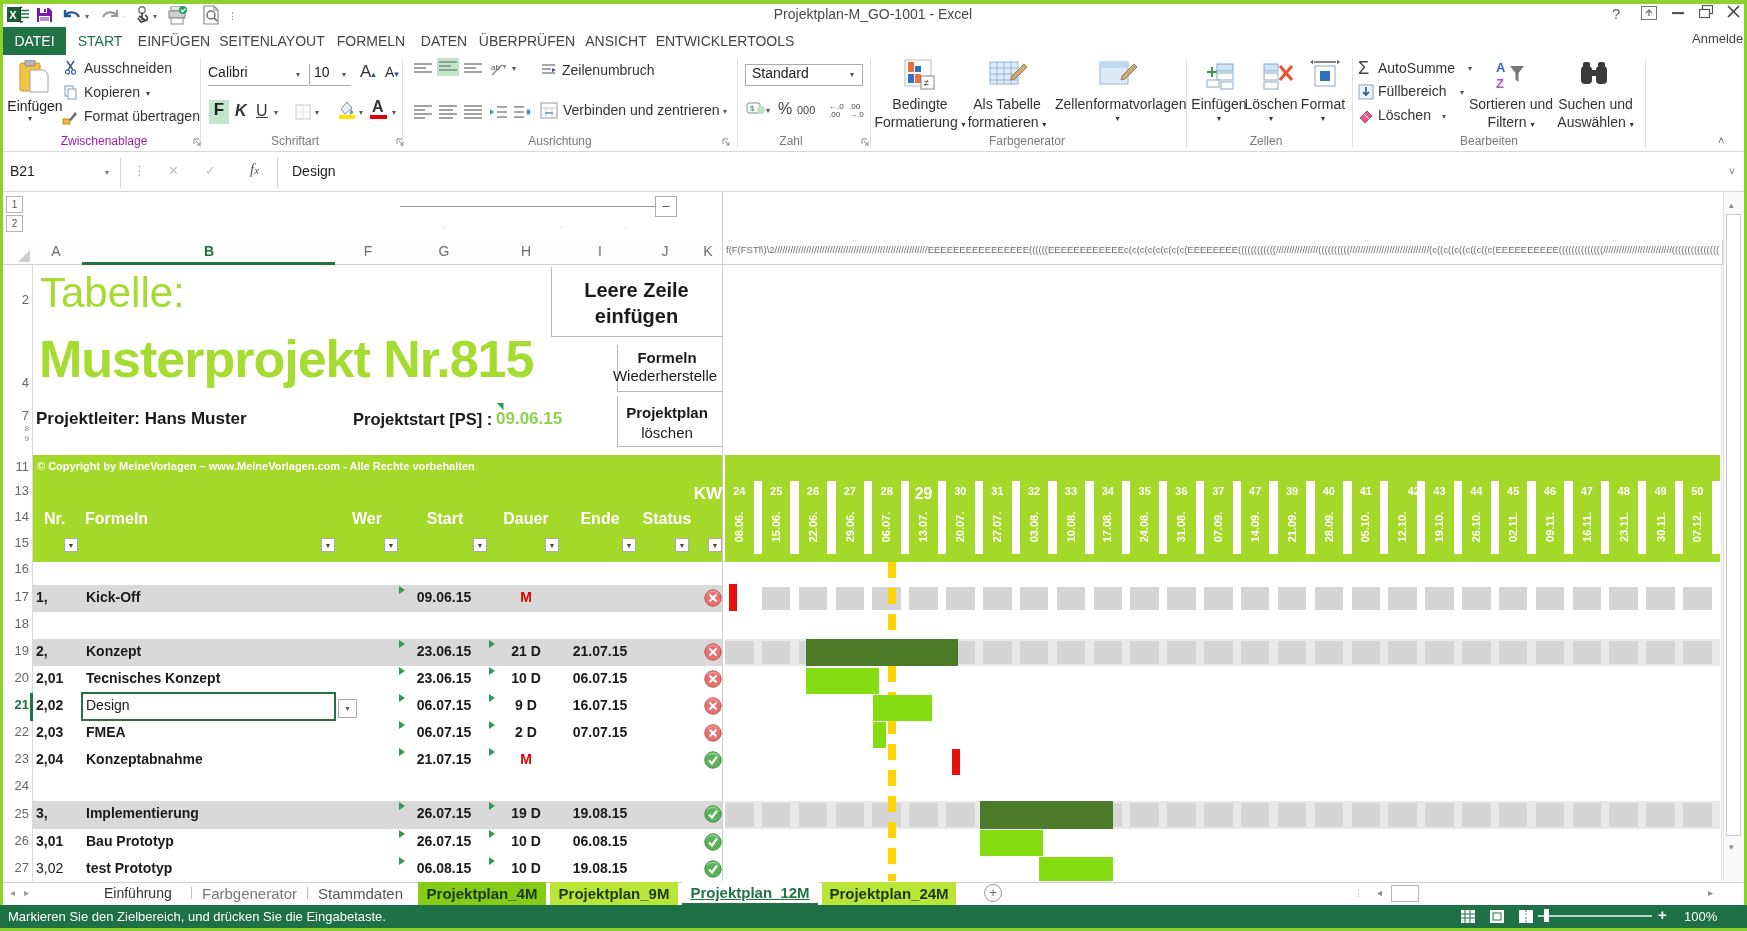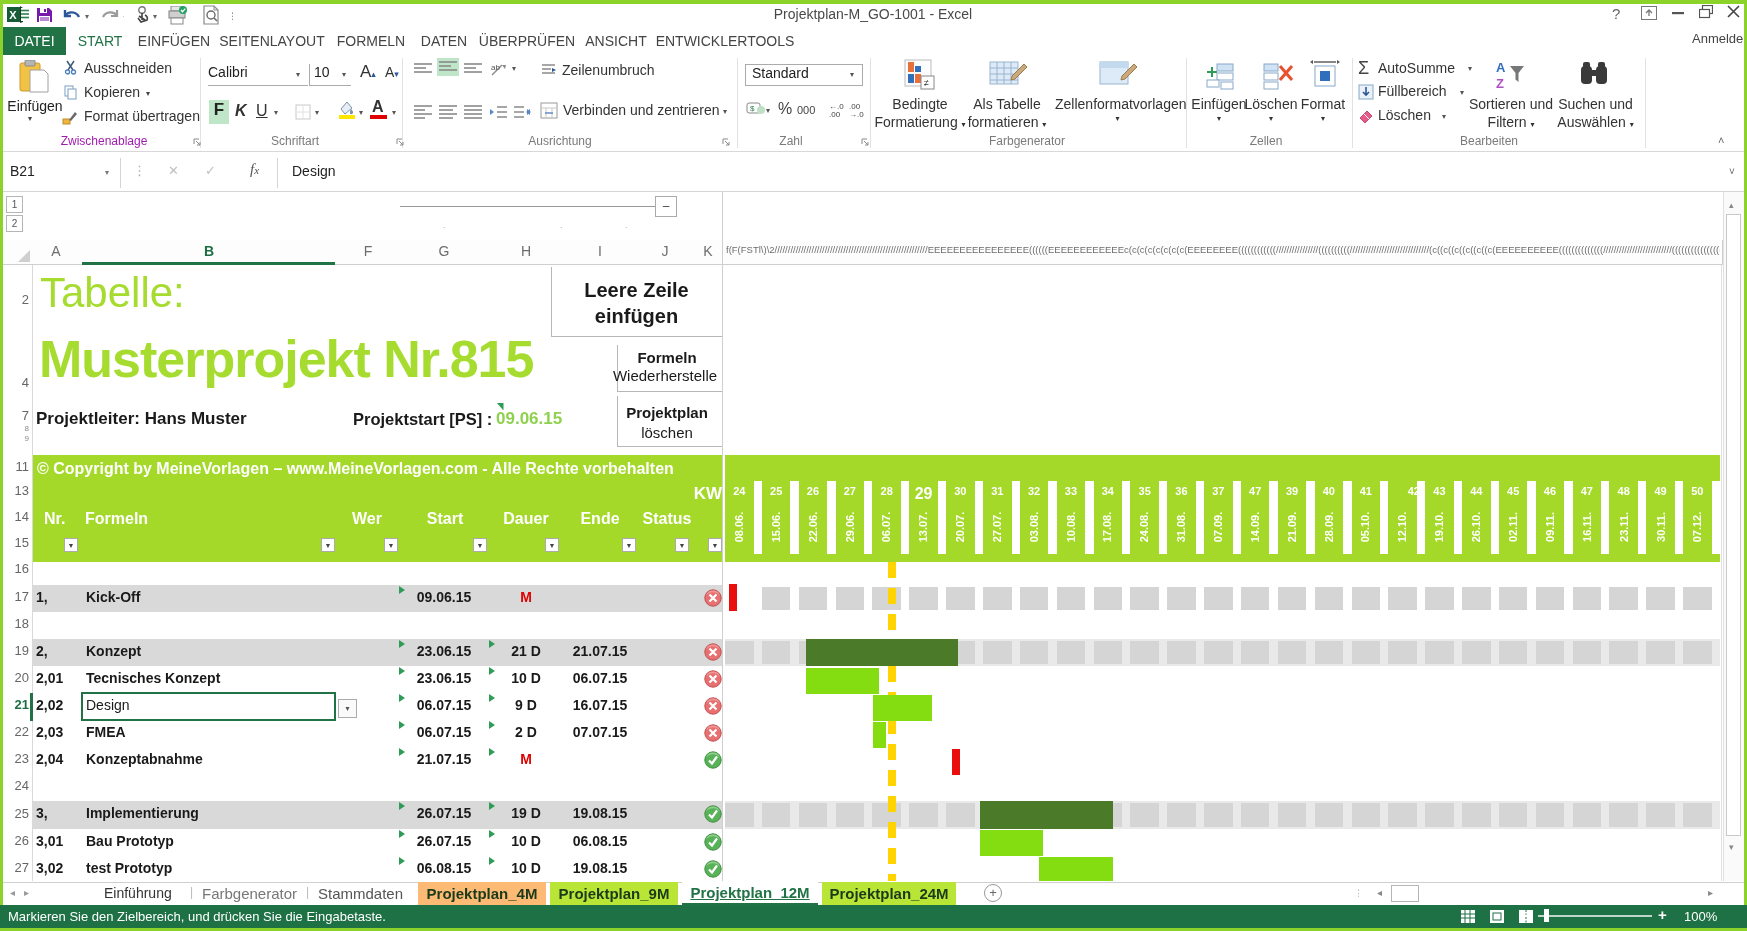--- a/index.html
+++ b/index.html
@@ -387,21 +387,21 @@
   </svg>
 <div style="position:absolute;left:551px;top:267px;width:171px;height:70px;border-left:1px solid #b7b7b7;border-bottom:1px solid #b7b7b7;"></div>
 <div style="position:absolute;left:551px;top:277px;width:171px;text-align:center;font-size:20px;font-weight:bold;color:#1a1a1a;line-height:26px;">Leere Zeile<br>einfügen</div>
 <div style="position:absolute;left:617px;top:345px;width:105px;height:47px;border-left:1px solid #b7b7b7;border-bottom:1px solid #b7b7b7;"></div>
 <div style="position:absolute;left:607px;top:349px;width:120px;text-align:center;font-size:15px;font-weight:bold;color:#1a1a1a;">Formeln</div>
 <div style="position:absolute;left:600px;top:367px;width:130px;text-align:center;font-size:15px;color:#1a1a1a;">Wiederherstelle</div>
 <div style="position:absolute;left:617px;top:396px;width:105px;height:51px;border-left:1px solid #b7b7b7;border-bottom:1px solid #b7b7b7;"></div>
 <div style="position:absolute;left:607px;top:404px;width:120px;text-align:center;font-size:15px;font-weight:bold;color:#1a1a1a;">Projektplan</div>
 <div style="position:absolute;left:607px;top:424px;width:120px;text-align:center;font-size:15px;color:#1a1a1a;">löschen</div>
 <div style="position:absolute;left:33px;top:455px;width:689px;height:107px;background:#a4d929;"></div>
-<div style="position:absolute;left:37px;top:460px;font-size:16px;font-weight:bold;color:#fff;">© Copyright by MeineVorlagen – www.MeineVorlagen.com - Alle Rechte vorbehalten</div>
+<div style="position:absolute;left:37px;top:460px;font-size:11px;font-weight:bold;color:#fff;">© Copyright by MeineVorlagen – www.MeineVorlagen.com - Alle Rechte vorbehalten</div>
 <div style="position:absolute;left:44px;top:510px;font-size:16px;font-weight:bold;color:#fff;">Nr.</div>
 <div style="position:absolute;left:85px;top:510px;font-size:16px;font-weight:bold;color:#fff;">Formeln</div>
 <div style="position:absolute;left:322px;top:510px;width:90px;text-align:center;font-size:16px;font-weight:bold;color:#fff;">Wer</div>
 <div style="position:absolute;left:400px;top:510px;width:90px;text-align:center;font-size:16px;font-weight:bold;color:#fff;">Start</div>
 <div style="position:absolute;left:481px;top:510px;width:90px;text-align:center;font-size:16px;font-weight:bold;color:#fff;">Dauer</div>
 <div style="position:absolute;left:555px;top:510px;width:90px;text-align:center;font-size:16px;font-weight:bold;color:#fff;">Ende</div>
 <div style="position:absolute;left:622px;top:510px;width:90px;text-align:center;font-size:16px;font-weight:bold;color:#fff;">Status</div>
 <div style="position:absolute;left:640px;top:484px;width:82px;text-align:right;font-size:17px;font-weight:bold;color:#fff;">KW</div>
 <div style="position:absolute;left:64px;top:538px;width:14px;height:14px;background:#fff;border:1px solid #ababab;font-size:7px;color:#444;text-align:center;line-height:13px;">▼</div>
 <div style="position:absolute;left:321px;top:538px;width:14px;height:14px;background:#fff;border:1px solid #ababab;font-size:7px;color:#444;text-align:center;line-height:13px;">▼</div>
@@ -745,21 +745,21 @@
 <div style="position:absolute;left:564px;top:833px;width:72px;text-align:center;font-size:14px;font-weight:bold;color:#1a1a1a;">06.08.15</div>
 <svg style="position:absolute;left:704px;top:833px" width="18" height="18" viewBox="0 0 18 18">
     <circle cx="9" cy="9" r="8.2" fill="#58b258"></circle>
     <circle cx="9" cy="9" r="8.2" fill="none" stroke="#3f8f3f"></circle>
     <path d="M9 1.5 a7.5 7.5 0 0 1 7 5 a9 9 0 0 0 -14 0 a7.5 7.5 0 0 1 7 -5" fill="#9ed49e" opacity="0.8"></path>
     <path d="M5 9.5 L8 12.5 L13 5.5" stroke="#fff" stroke-width="2.2" fill="none"></path>
   </svg>
 <svg style="position:absolute;left:399px;top:830px" width="6" height="8" viewBox="0 0 6 8">
     <path d="M0 0 L6 4 L0 8 z" fill="#2e9b57"></path>
   </svg>
-<div style="position:absolute;left:36px;top:860px;font-size:14px;font-weight:bold;color:#1a1a1a;">3,02</div>
+<div style="position:absolute;left:36px;top:860px;font-size:14px;font-weight:normal;color:#1a1a1a;">3,02</div>
 <div style="position:absolute;left:86px;top:860px;font-size:14px;font-weight:bold;color:#1a1a1a;">test Prototyp</div>
 <div style="position:absolute;left:400px;top:860px;width:88px;text-align:center;font-size:14px;font-weight:bold;color:#1a1a1a;">06.08.15</div>
 <div style="position:absolute;left:488px;top:860px;width:76px;text-align:center;font-size:14px;font-weight:bold;color:#1a1a1a;">10 D</div>
 <div style="position:absolute;left:564px;top:860px;width:72px;text-align:center;font-size:14px;font-weight:bold;color:#1a1a1a;">19.08.15</div>
 <svg style="position:absolute;left:704px;top:860px" width="18" height="18" viewBox="0 0 18 18">
     <circle cx="9" cy="9" r="8.2" fill="#58b258"></circle>
     <circle cx="9" cy="9" r="8.2" fill="none" stroke="#3f8f3f"></circle>
     <path d="M9 1.5 a7.5 7.5 0 0 1 7 5 a9 9 0 0 0 -14 0 a7.5 7.5 0 0 1 7 -5" fill="#9ed49e" opacity="0.8"></path>
     <path d="M5 9.5 L8 12.5 L13 5.5" stroke="#fff" stroke-width="2.2" fill="none"></path>
   </svg>
@@ -795,21 +795,21 @@
 <div style="position:absolute;left:86px;top:697px;font-size:14px;color:#1a1a1a;">Design</div>
 <div style="position:absolute;left:338px;top:699px;width:19px;height:19px;background:#fafafa;border:1px solid #ababab;font-size:8px;color:#555;text-align:center;line-height:18px;">▾</div>
 <div style="position:absolute;left:3px;top:882px;width:1741px;height:23px;background:#fff;border-top:1px solid #cfcfcf;"></div>
 <div style="position:absolute;left:10px;top:887px;font-size:10px;color:#999;">◂</div>
 <div style="position:absolute;left:24px;top:887px;font-size:10px;color:#999;">▸</div>
 <div style="position:absolute;left:104px;top:885px;font-size:14px;color:#333;">Einführung</div>
 <div style="position:absolute;left:190px;top:885px;font-size:12px;color:#bbb;">|</div>
 <div style="position:absolute;left:202px;top:885px;font-size:15px;color:#777;">Farbgenerator</div>
 <div style="position:absolute;left:306px;top:885px;font-size:12px;color:#bbb;">|</div>
 <div style="position:absolute;left:318px;top:885px;font-size:15px;color:#555;">Stammdaten</div>
-<div style="position:absolute;left:418px;top:882px;width:128px;height:23px;background:#fdba74;font-size:15px;font-weight:bold;color:#1a3a1a;text-align:center;line-height:23px;">Projektplan_4M</div>
+<div style="position:absolute;left:418px;top:882px;width:128px;height:23px;background:#84cc16;font-size:15px;font-weight:bold;color:#1a3a1a;text-align:center;line-height:23px;">Projektplan_4M</div>
 <div style="position:absolute;left:550px;top:882px;width:128px;height:23px;background:#b9e636;font-size:15px;font-weight:bold;color:#1a3a1a;text-align:center;line-height:23px;">Projektplan_9M</div>
 <div style="position:absolute;left:682px;top:882px;width:136px;height:23px;background:#fff;border-bottom:2px solid #217346;font-size:15px;font-weight:bold;color:#217346;text-align:center;line-height:22px;"><span style="text-decoration:underline">Projektplan_12M</span></div>
 <div style="position:absolute;left:822px;top:882px;width:134px;height:23px;background:#b9e636;font-size:15px;font-weight:bold;color:#1a3a1a;text-align:center;line-height:23px;">Projektplan_24M</div>
 <div style="position:absolute;left:984px;top:884px;width:18px;height:18px;border:1px solid #999;border-radius:50%;font-size:13px;color:#666;text-align:center;line-height:16px;">+</div>
 <div style="position:absolute;left:1354px;top:888px;font-size:9px;color:#aaa;">⋮</div>
 <div style="position:absolute;left:1377px;top:887px;font-size:10px;color:#888;">◂</div>
 <div style="position:absolute;left:1391px;top:885px;width:28px;height:17px;background:#fff;border:1px solid #b5b5b5;"></div>
 <div style="position:absolute;left:1708px;top:887px;font-size:10px;color:#888;">▸</div>
 <div style="position:absolute;left:1723px;top:192px;width:21px;height:689px;background:#fafafa;border-left:1px solid #e0e0e0;"></div>
 <div style="position:absolute;left:1729px;top:200px;font-size:9px;color:#888;">▴</div>

